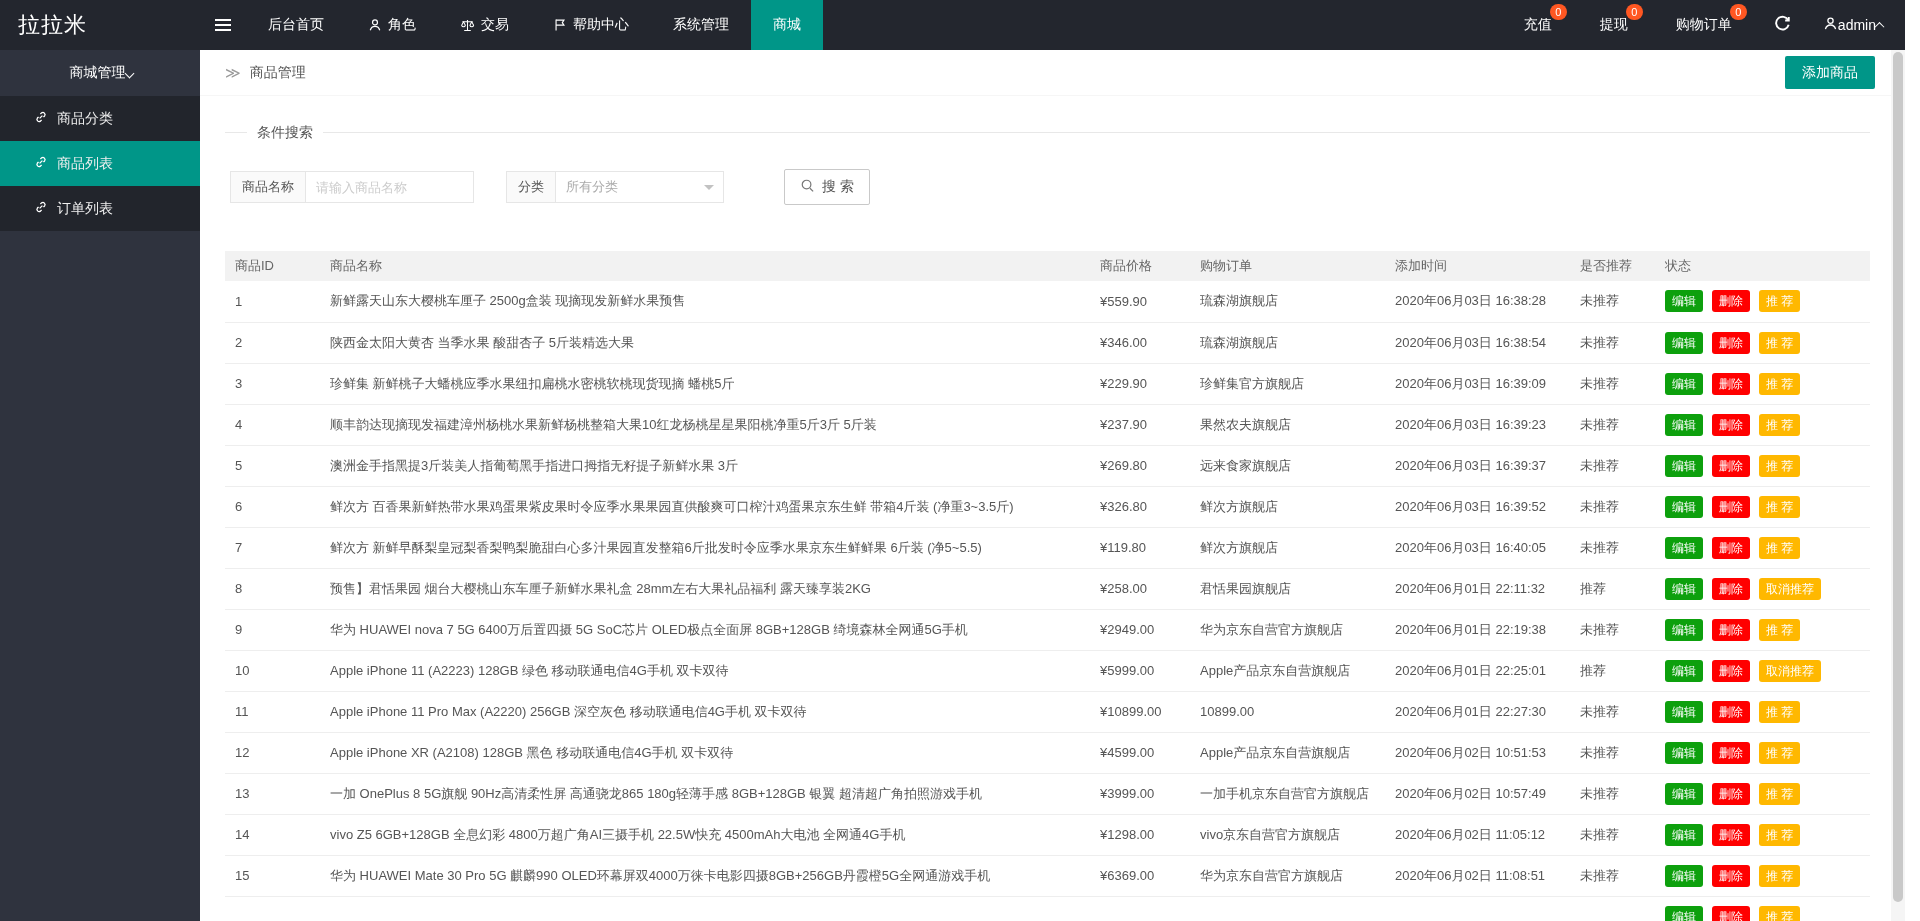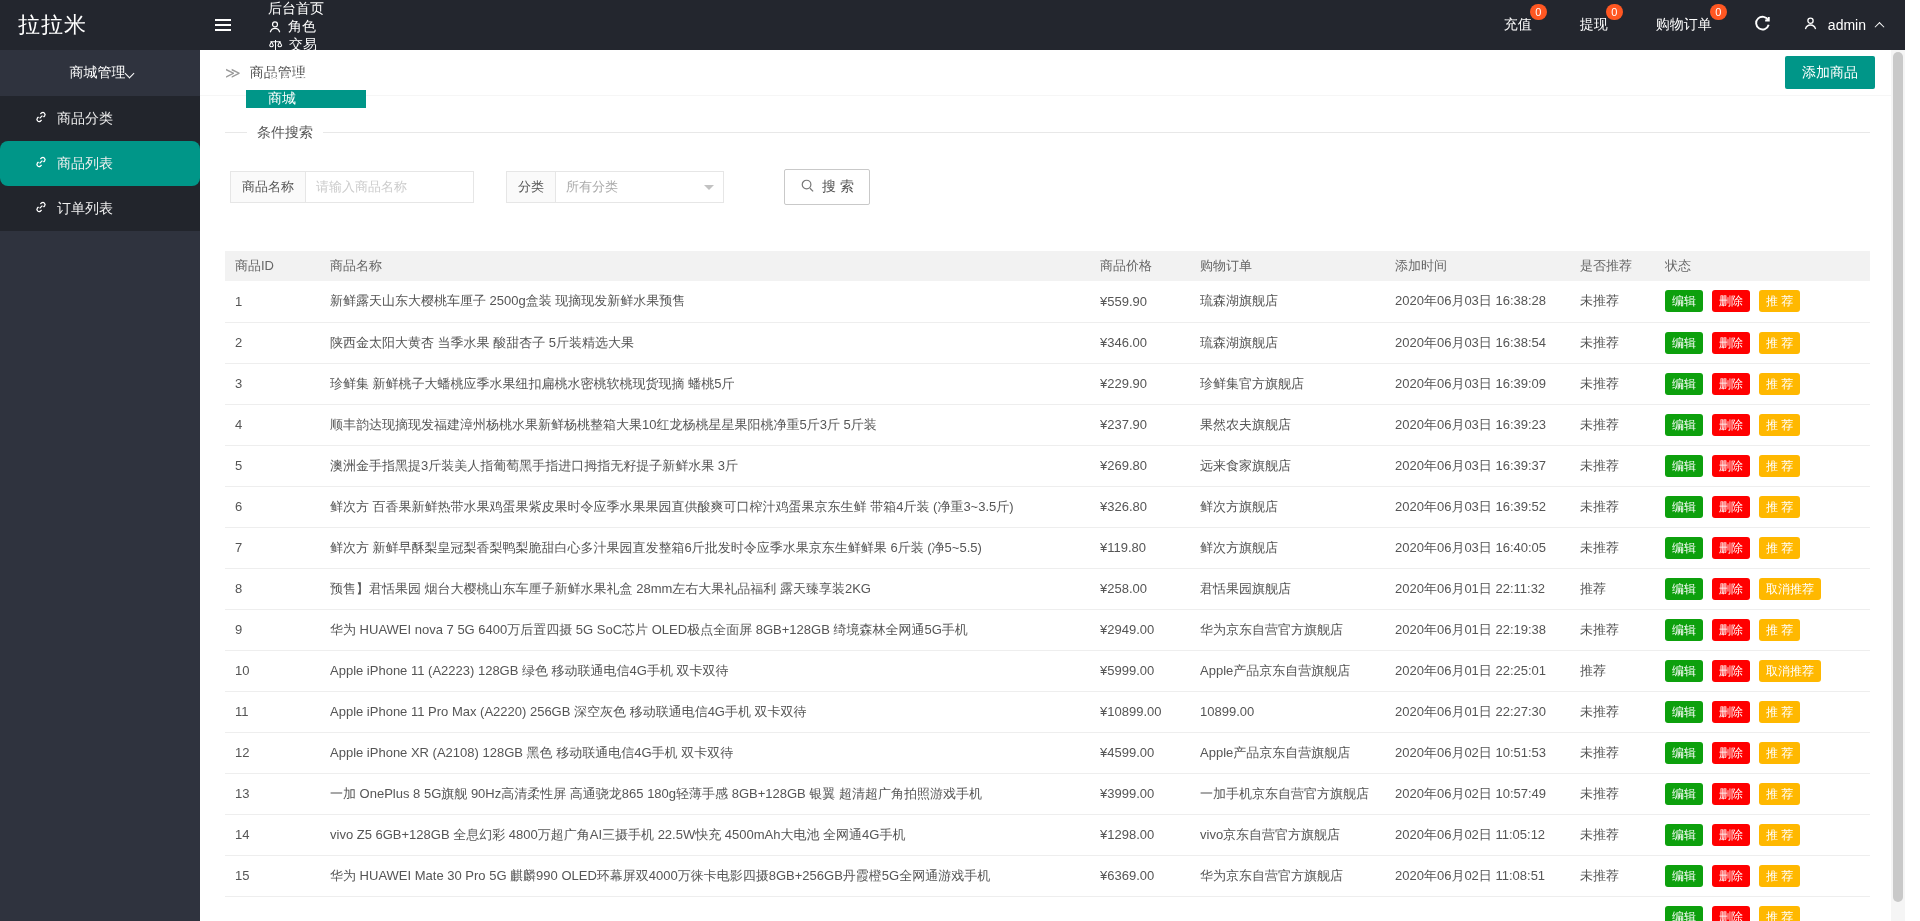--- a/index.html
+++ b/index.html
@@ -6,58 +6,58 @@
   html,body { width:1920px; height:921px; overflow:hidden; background:#fff;
     font-family:"Liberation Sans","DejaVu Sans",sans-serif; }
   .screen { position:relative; width:1905px; height:921px; overflow:hidden; }
 
   
   header { position:absolute; top:0; left:0; right:0; height:50px; background:var(--topbar); color:#fff;
     display:flex; align-items:stretch; z-index:20; }
   .logo { width:200px; font-size:22px; line-height:50px; padding-left:18px; letter-spacing:1px; }
   .burger { width:46px; display:flex; flex-direction:column; justify-content:center; align-items:center; gap:3px; cursor:pointer; }
   .burger span { width:16px; height:2px; background:#fff; display:block; }
-  nav.main-nav { display:flex; align-items:stretch;flex-direction:column; }
+  nav.main-nav { display:flex; align-items:stretch; }
   .nav-item { display:flex; align-items:center; gap:6px; padding:0 22px; font-size:14px; color:#fff; text-decoration:none; cursor:pointer; }
   .nav-item.active { background:var(--accent); }
   .nav-ic svg { display:block; }
   .top-right { margin-left:auto; display:flex; align-items:stretch; }
   .sc-item { position:relative; display:flex; align-items:center; padding:0 24px; font-size:14px; cursor:pointer; }
   .badge { position:absolute; top:4px; right:9px; background:var(--badge); color:#fff; font-size:11px;
     line-height:16px; min-width:17px; padding:0 4px; border-radius:9px; text-align:center; }
   .icon-btn { display:flex; align-items:center; padding:0 18px; cursor:pointer; }
-  .user-block { display:flex; align-items:center; gap:10px; padding:0 22px 0 14px; font-size:14px; cursor:pointer; }
+  .user-block { display:flex; align-items:center; gap:0; padding:0 22px 0 14px; font-size:14px; cursor:pointer; }
   .chev { display:inline-block; width:7px; height:7px; border-right:1.5px solid #fff; border-bottom:1.5px solid #fff; }
   .chev.up { transform:rotate(-135deg) translate(-1px,-1px); }
   .chev.down { transform:rotate(45deg); }
 
   
   aside { position:absolute; top:50px; left:0; bottom:0; width:200px; background:var(--sidebar); z-index:10; }
   .side-group { height:46px; display:flex; align-items:center; justify-content:center;
     padding:0 20px 0 22px; color:#fff; font-size:14px; cursor:pointer; }
   .side-sub { background:var(--submenu); }
   .side-item { height:45px; display:flex; align-items:center; gap:9px; padding-left:34px; color:#f0f0f0; font-size:14px; cursor:pointer; }
-  .side-item.active { background:var(--accent);border-radius:8px; }
+  .side-item.active { background:var(--accent); }
   .side-item svg { flex:0 0 auto; }
 
   
   main { position:absolute; left:200px; top:50px; right:0; bottom:0; background:#fff; overflow:hidden; }
   .crumb-bar { height:46px; display:flex; align-items:center; padding:0 15px 0 25px; border-bottom:1px solid #f6f6f6; }
   .crumb-sep { color:#9a9a9a; font-size:15px; margin-right:9px; }
   .crumb-title { color:#555; font-size:14px; }
   .add-btn { margin-left:auto; margin-right:15px; background:var(--accent); color:#fff; border:none;
     height:33px; padding:0 17px; font-size:14px; border-radius:2px; cursor:pointer; }
 
   .field-block { margin:36px 35px 0 25px; border-top:1px solid #e8e8e8; position:relative; }
   .legend-text { position:absolute; top:-9px; left:22px; background:#fff; padding:0 10px; color:#555; font-size:14px; }
 
   .search-form { display:flex; align-items:center; margin:36px 0 0 30px; }
   .input-group { display:flex; height:32px; margin-right:32px; }
   .ig-label { display:flex; align-items:center; padding:0 11px; background:#fafafa; border:1px solid #e6e6e6; font-size:13px; color:#555; white-space:nowrap; }
-  .ig-input { width:168px; border:1px solid #e6e6e6; border-left:none; padding:0 10px; font-size:13px; color:#4c1d95; outline:none;font-family:Liberation Serif, serif; }
+  .ig-input { width:168px; border:1px solid #e6e6e6; border-left:none; padding:0 10px; font-size:13px; color:#4c1d95; outline:none; }
   .ig-input::placeholder { color:#ccc; }
   .select { width:168px; border:1px solid #e6e6e6; border-left:none; display:flex; align-items:center;
     padding:0 26px 0 10px; font-size:13px; color:#aaa; position:relative; background:#fff; cursor:pointer; }
   .tri { position:absolute; right:9px; top:13px; width:0; height:0; border:5px solid transparent; border-top-color:#c2c2c2; }
   .search-btn { display:flex; align-items:center; gap:7px; height:36px; padding:0 15px; background:#fff;
     border:1px solid #c9c9c9; border-radius:2px; font-size:14px; color:#555; cursor:pointer;margin-left:28px; }
 
   .table-wrap { margin:46px 35px 0 25px; }
   table { width:100%; border-collapse:collapse; table-layout:fixed; }
   th { background:#f2f2f2; height:30px; font-weight:normal; font-size:13px; color:#666; text-align:left; padding:0 10px; }

